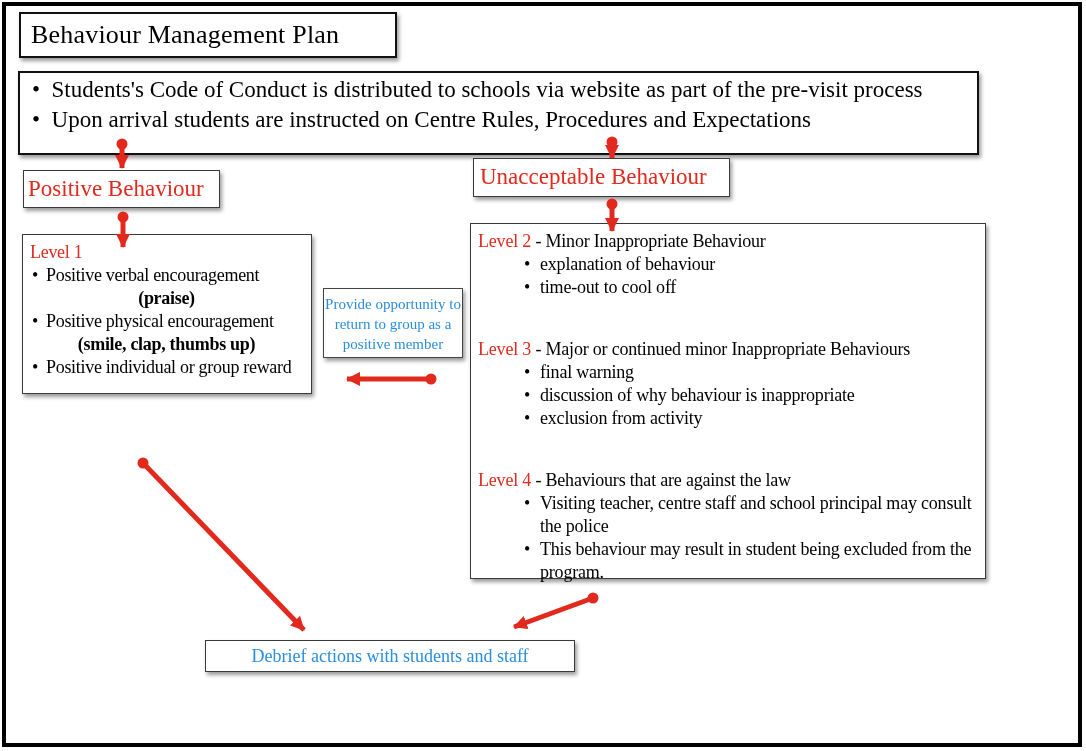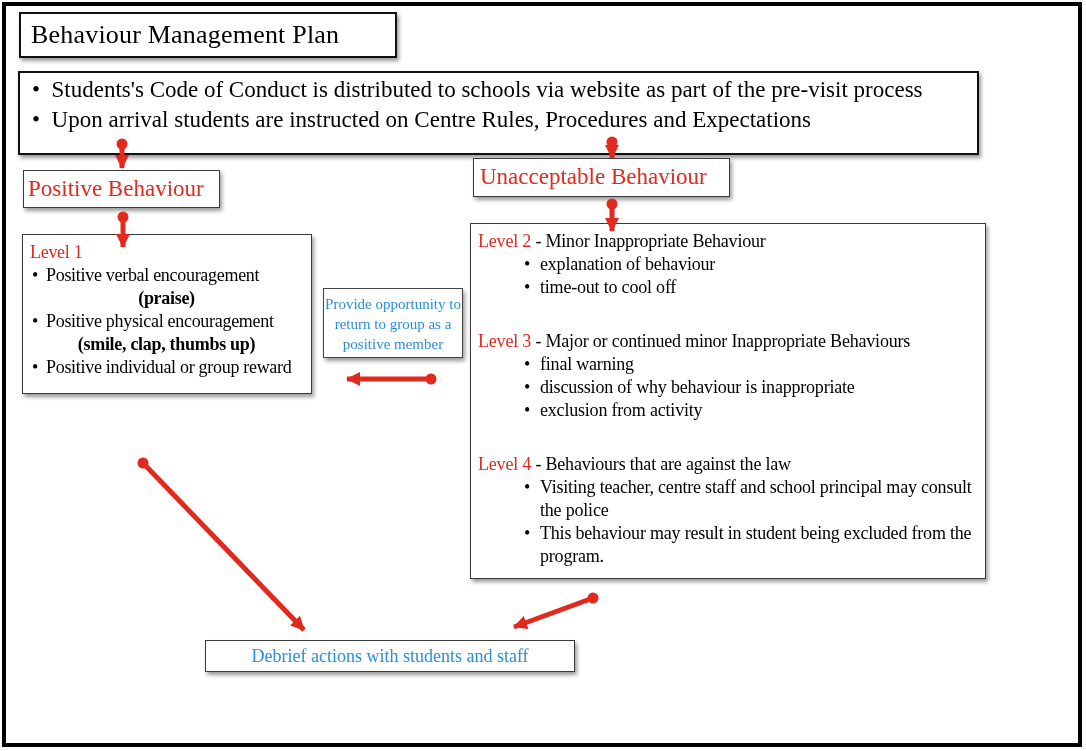--- a/index.html
+++ b/index.html
@@ -47,21 +47,21 @@
   .l1-item::before{content:"\2022";position:absolute;left:2px;}
   .l1-sub{text-align:center;font-weight:bold;}
   .l1-sub:empty{display:none;}
 
   .note-box{left:323px;top:288px;width:140px;height:70px;
     font-size:15px;line-height:20px;text-align:center;padding-top:5px;
     border:1px solid #444;}
 
   .right-box{left:470px;top:223px;width:516px;height:356px;
     font-size:18px;line-height:23px;padding:6px 6px 0 7px;letter-spacing:-0.2px;}
-  .rsection + .rsection{margin-top:31px;}
+  .rsection + .rsection{margin-top:39px;}
   .r-item{position:relative;margin-left:46px;padding-left:16px;}
   .r-item::before{content:"\2022";position:absolute;left:0;}
   .r-note:empty{display:none;}
 
   .debrief-box{left:205px;top:640px;width:370px;height:32px;
     font-size:18px;line-height:30px;text-align:center;}
 
   .arrow-layer{position:absolute;left:0;top:0;width:1086px;height:751px;pointer-events:none;}
   .arrow-layer line{stroke:var(--accent-red);stroke-width:5;}
   .arrow-layer circle{fill:var(--accent-red);}

